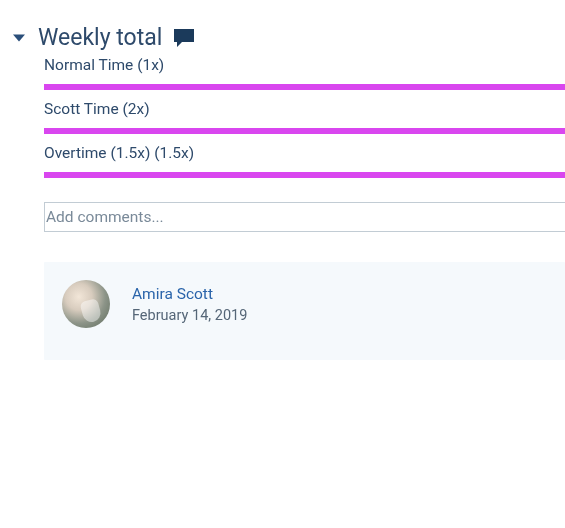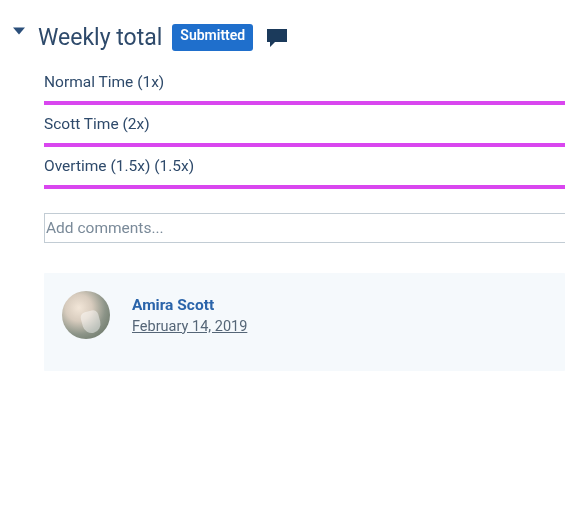--- a/index.html
+++ b/index.html
@@ -9,21 +9,22 @@
     width: 565px;
     height: 528px;
     overflow: hidden;
     color: #2e4a6b;
   }
   .container {
     padding: 24px 0 0 12px;
   }
   .header-row {
     display: flex;
-    margin-bottom: 20px;
+    align-items: center;
+    margin-bottom: 3px;
   }
   .chevron {
     width: 14px;
     height: 14px;
     flex-shrink: 0;
     margin-right: 12px;
     cursor: pointer;
     display:flex;
     align-items:center;
     justify-content:center;
@@ -59,21 +60,21 @@
     font-weight: 400;
     color: #2e4a6b;
     margin-bottom: 14px;
     margin-top: 6px;
   }
   .paycode-list { }
   .paycode-item {
     font-size: 15.5px;
     color: #2e4a6b;
     padding: 10px 0 10px 0;
-    border-bottom: 4px solid #d946ef;
+    border-bottom: 6px solid #d946ef;
     cursor: pointer;
   }
   .paycode-item:first-child { padding-top: 2px; }
   .comments-section { margin-top: 24px; }
   .comment-input {
     width: 100%;
     border: 1px solid #c2ccd4;
     border-right: none;
     font-size: 15.5px;
     padding: 5px 1px;
@@ -108,47 +109,45 @@
     position:absolute;
     left:20px; top:20px;
     width:18px; height:22px;
     background: rgba(255,255,255,0.45);
     border-radius: 6px 6px 10px 10px;
     transform: rotate(-15deg);
   }
   .comment-author {
     color: #2a64aa;
     font-size: 15.5px;
-    font-weight: 700;
+    font-weight: 400;
     margin-bottom: 4px;
     cursor:pointer;
   }
   .comment-date {
     color: #556677;
     font-size: 14.5px;
-    text-decoration: underline;
   }
   .comment-body {
     color: #3a4a5a;
     font-size: 15.5px;
     line-height: 1.4;
   }
 </style>
 </head>
 <body>
 
 <div class="container">
   <div class="header-row">
     <div class="chevron">
       <svg viewBox="0 0 10 6" width="12" height="8">
           <path d="M0 0 L5 6 L10 0 Z"></path>
         </svg>
     </div>
     <div class="title">Weekly total</div>
-    <div class="badge">Submitted</div>
     <div class="comment-bubble">
       <svg width="24" height="22" viewBox="0 0 24 22">
           <path d="M2 2 H22 V15 H10 L5 20 V15 H2 Z"></path>
         </svg>
     </div>
   </div>
 
   <div class="content">
     <div class="paycode-list">
       <div class="paycode-item">Normal Time (1x)</div>

